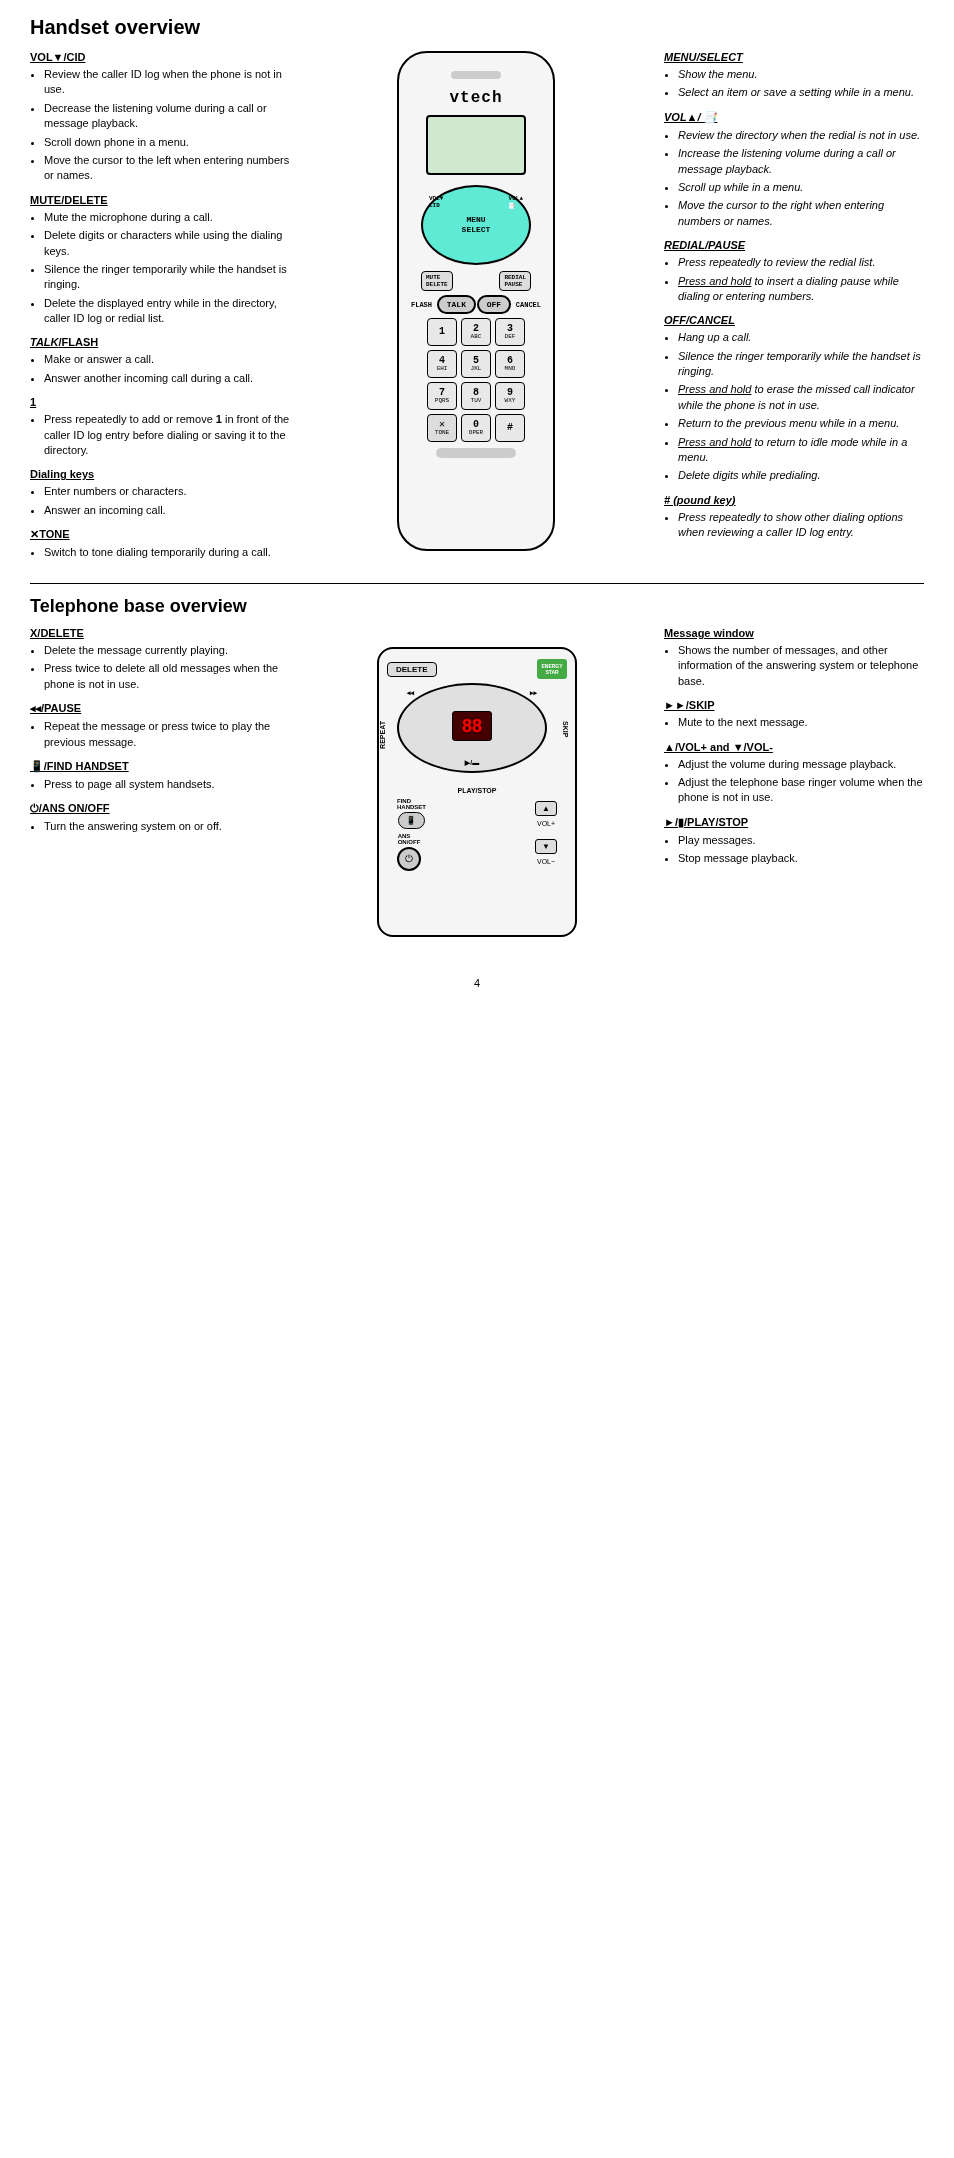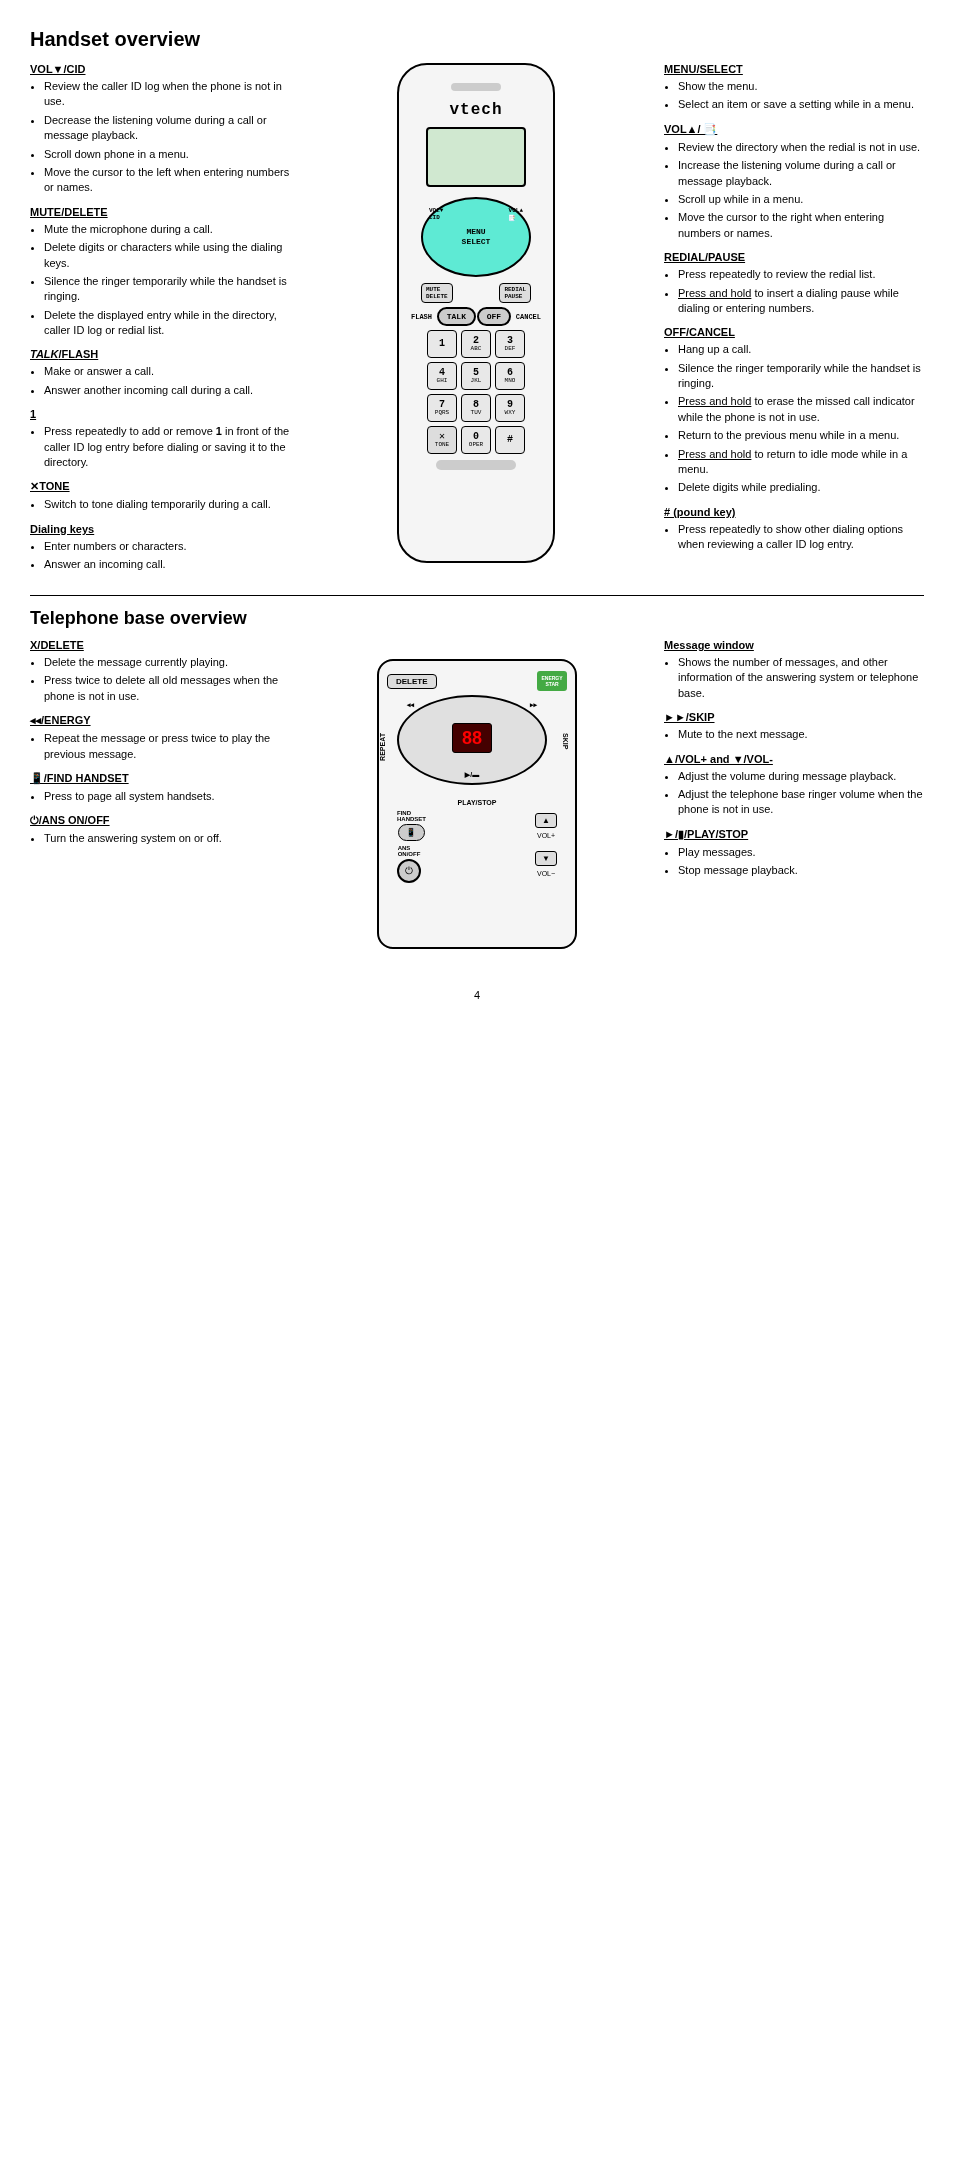--- a/index.html
+++ b/index.html
@@ -5,21 +5,21 @@
     * { margin: 0; padding: 0; box-sizing: border-box; }
     body {
       font-family: Arial, Helvetica, sans-serif;
       font-size: 11px;
       background: white;
       color: #000;
       width: 954px;
     }
     .page {
       width: 954px;
-      padding: 28px 30px;
+      padding: 16px 30px;
     }
     h1 {
       font-size: 20px;
       font-weight: bold;
       margin-bottom: 12px;
     }
     h2 {
       font-size: 18px;
       font-weight: bold;
       margin-bottom: 10px;
@@ -46,20 +46,21 @@
       gap: 0px;
     }
     .left-col {
       width: 260px;
       flex-shrink: 0;
     }
     .right-col {
       width: 260px;
       flex-shrink: 0;
       margin-left: auto;
+      font-style: italic;
     }
     .center-col {
       flex: 1;
       display: flex;
       justify-content: center;
       align-items: flex-start;
       padding-top: 0px;
     }
     .label-block {
       margin-bottom: 10px;
@@ -393,31 +394,31 @@
       </div>
 
       <div class="label-block">
         <div class="section-title">1</div>
         <ul class="bullet-list">
           <li>Press repeatedly to add or remove <strong>1</strong> in front of the caller ID log entry before dialing or saving it to the directory.</li>
         </ul>
       </div>
 
       <div class="label-block">
-        <div class="section-title">✕TONE</div>
-        <ul class="bullet-list">
-          <li>Switch to tone dialing temporarily during a call.</li>
-        </ul>
-      </div>
-
-      <div class="label-block">
         <div class="section-title">Dialing keys</div>
         <ul class="bullet-list">
           <li>Enter numbers or characters.</li>
           <li>Answer an incoming call.</li>
+        </ul>
+      </div>
+
+      <div class="label-block">
+        <div class="section-title">✕TONE</div>
+        <ul class="bullet-list">
+          <li>Switch to tone dialing temporarily during a call.</li>
         </ul>
       </div>
 
     </div>
 
     <div class="center-col">
       <div class="phone-container">
         <div class="phone-body">
           <div class="phone-speaker"></div>
           <div class="phone-brand">vtech</div>
@@ -555,21 +556,21 @@
 
       <div class="label-block">
         <div class="section-title">X/DELETE</div>
         <ul class="bullet-list">
           <li>Delete the message currently playing.</li>
           <li>Press twice to delete all old messages when the phone is not in use.</li>
         </ul>
       </div>
 
       <div class="label-block">
-        <div class="section-title">◂◂/ENERGY</div>
+        <div class="section-title">◂◂/PAUSE</div>
         <ul class="bullet-list">
           <li>Repeat the message or press twice to play the previous message.</li>
         </ul>
       </div>
 
       <div class="label-block">
         <div class="section-title">📱/FIND HANDSET</div>
         <ul class="bullet-list">
           <li>Press to page all system handsets.</li>
         </ul>

